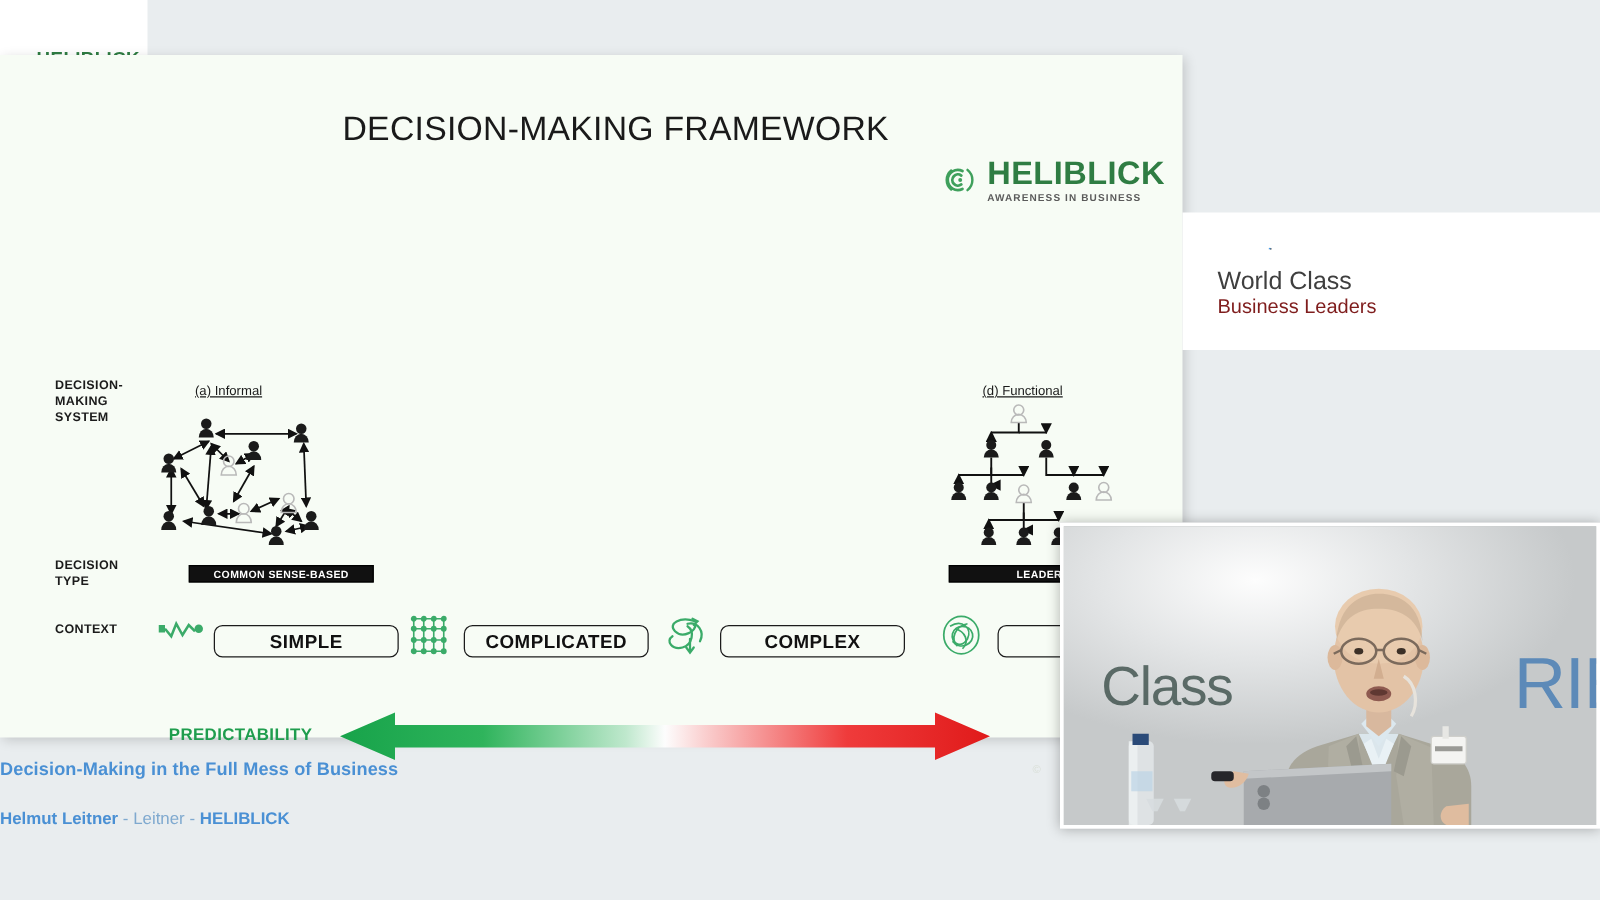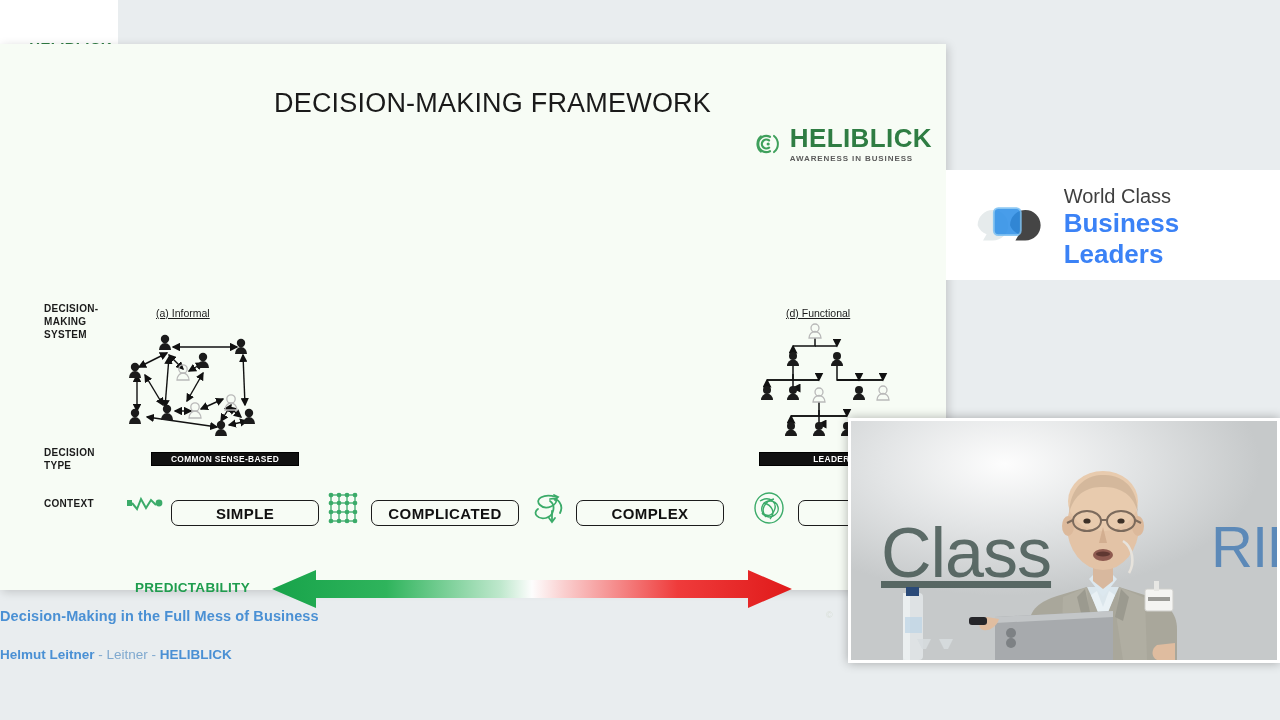--- a/index.html
+++ b/index.html
@@ -104,43 +104,43 @@
     font-size: 9px; color: #d8ded6;
   }
 
   
   #wcbl-card {
     position: absolute; left: 946px; top: 170px; width: 334px; height: 110px;
     background: #ffffff;
   }
   #wcbl-inner {
     position: absolute; left: 28px; top: 28px; width: 290px; height: 58px;
-    display: flex; align-items: center; gap: 14px;
+    display: flex; gap: 14px; flex-direction: column;
   }
   #wcbl-text { display: flex; flex-direction: column; line-height: 1.16; }
   #wcbl-l1 { font-size: 20px; color: #3f3f3f; font-weight: 400; }
-  #wcbl-l2 { font-size: 26px; color: #3b82f6; font-weight: 700; }
+  #wcbl-l2 { font-size: 16px; color: #7f1d1d; font-weight: 400; }
 
   
   #video {
     position: absolute; left: 848px; top: 418px; width: 432px; height: 245px;
     background: #b9bcbd; overflow: hidden;
     box-shadow: 0 0 10px rgba(0,0,0,.30);
     border: 3px solid #ffffff;
   }
   #video-scene { position: absolute; inset: 0; overflow: hidden; }
   .vbg {
     position: absolute; inset: 0;
     background:
       radial-gradient(ellipse 60% 55% at 36% 18%, #fdfdfd 0%, #e3e5e6 48%, #c6c9ca 100%);
   }
   #vtext-class {
-    position: absolute; left: 30px; top: 92px;
-    font-size: 70px; color: #3c4f4a; opacity: .80; letter-spacing: -1px;
-    font-family: "Liberation Sans", sans-serif; font-weight: 300; text-decoration: underline;
+    position: absolute; left: 30px; top: 104px;
+    font-size: 44px; color: #3c4f4a; opacity: .80; letter-spacing: -1px;
+    font-family: "Liberation Sans", sans-serif; font-weight: 300;
   }
   #vtext-rie {
     position: absolute; left: 360px; top: 92px;
     font-size: 58px; color: #4a7fb5; opacity: .85; letter-spacing: -1px;
     font-family: "Liberation Sans", sans-serif; font-weight: 300;
   }
 
   
   #caption { position: absolute; left: 0px; top: 608px; width: 830px; text-align: left; }
   #cap-title {

